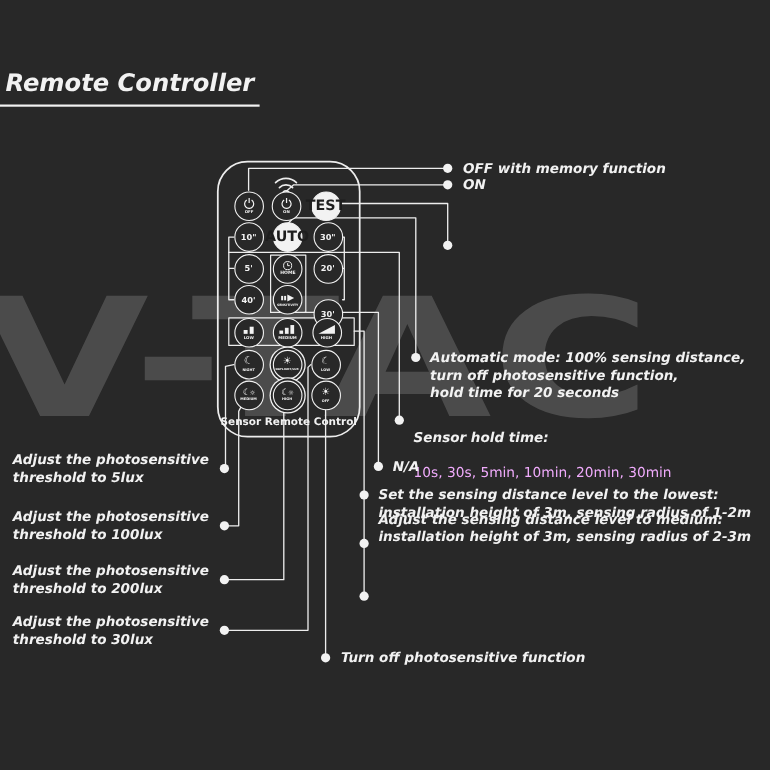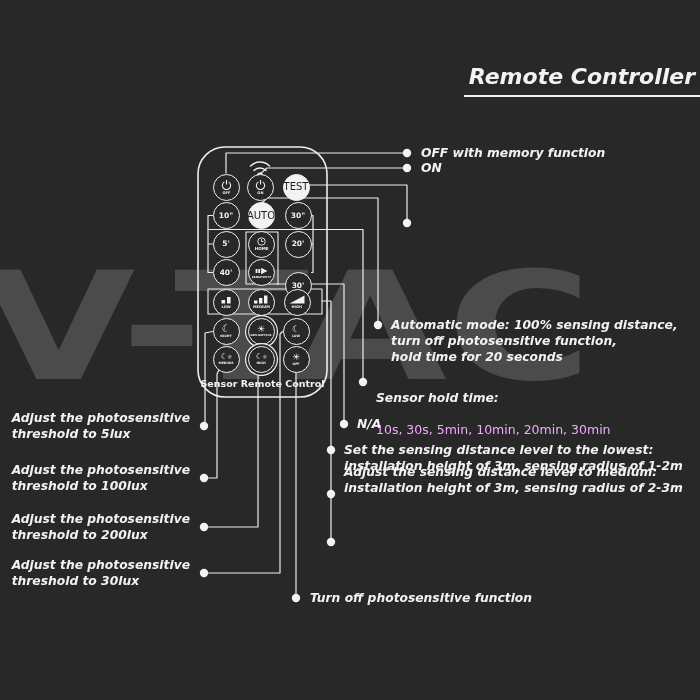--- a/index.html
+++ b/index.html
@@ -1,31 +1,31 @@
 <!DOCTYPE html>
 <html><head>
 <meta charset="utf-8">
 <style>
   html,body{margin:0;padding:0;background:#111;}
   .stage{position:relative;width:700px;height:700px;background:#282828;overflow:hidden;
          font-family:"DejaVu Sans",sans-serif;color:#f2f2f2;}
   .watermark{position:absolute;left:-18px;top:252px;width:760px;font-size:150px;font-weight:bold;
              line-height:1;letter-spacing:0px;color:rgba(150,150,150,0.33);
              transform:scaleX(1.32);transform-origin:left center;white-space:nowrap;user-select:none;}
-  .title{position:absolute;top:64px;left:0;width:100%;text-align:right;}
+  .title{position:absolute;top:64px;left:0;width:100%;text-align:left;}
   .title span{display:inline-block;font-size:22px;font-weight:bold;font-style:italic;
               border-bottom:2px solid #f2f2f2;padding:0 5px 6px;}
   svg.overlay{position:absolute;left:0;top:0;}
   .btn{position:absolute;width:27px;height:27px;border:1.5px solid #f2f2f2;border-radius:50%;
        box-sizing:border-box;display:flex;flex-direction:column;align-items:center;
        justify-content:center;line-height:1;background:#282828;}
   .btn.filled{background:#f2f2f2;color:#1e1e1e;}
   .btn.ring{box-shadow:0 0 0 1.8px #282828,0 0 0 3px #f2f2f2;}
   .num{font-size:7.5px;font-weight:bold;}
-  .big{font-size:10px;font-weight:normal;letter-spacing:0;}
+  .big{font-size:13px;font-weight:bold;letter-spacing:0;}
   .tiny{font-size:4px;font-weight:bold;margin-top:1px;white-space:nowrap;transform:scale(.9);}
   .micro{font-size:3.2px;font-weight:bold;margin-top:1px;white-space:nowrap;}
   .glyph{font-size:10px;line-height:1;}
   .glyph2{font-size:8px;line-height:1;letter-spacing:-1px;}
   .footer-label{position:absolute;left:198px;top:378px;width:129px;text-align:center;
                 font-size:9.5px;font-weight:bold;}
   .ann{position:absolute;font-size:12.3px;font-weight:bold;font-style:italic;line-height:16px;
        white-space:pre-line;}
   .ann.left-side{text-align:left;}
   .ann .values{font-weight:normal;font-style:normal;font-size:12.5px;color:#f0abfc;}

